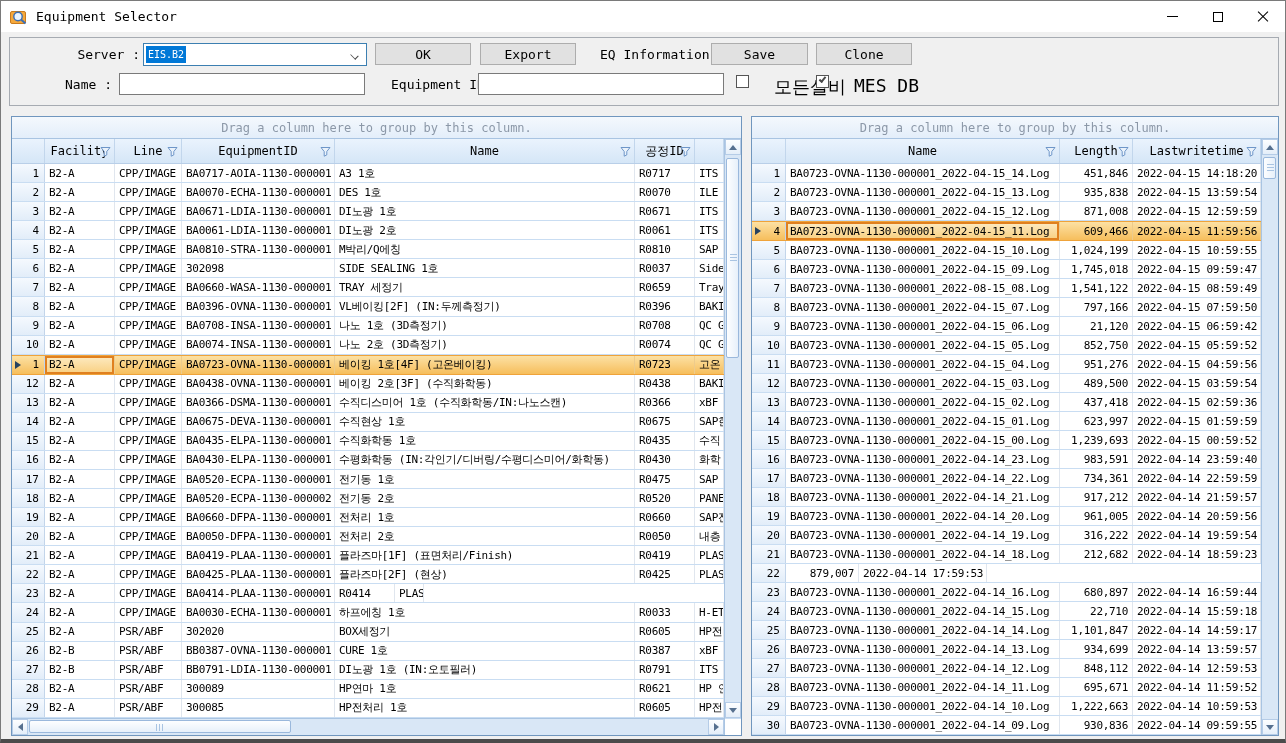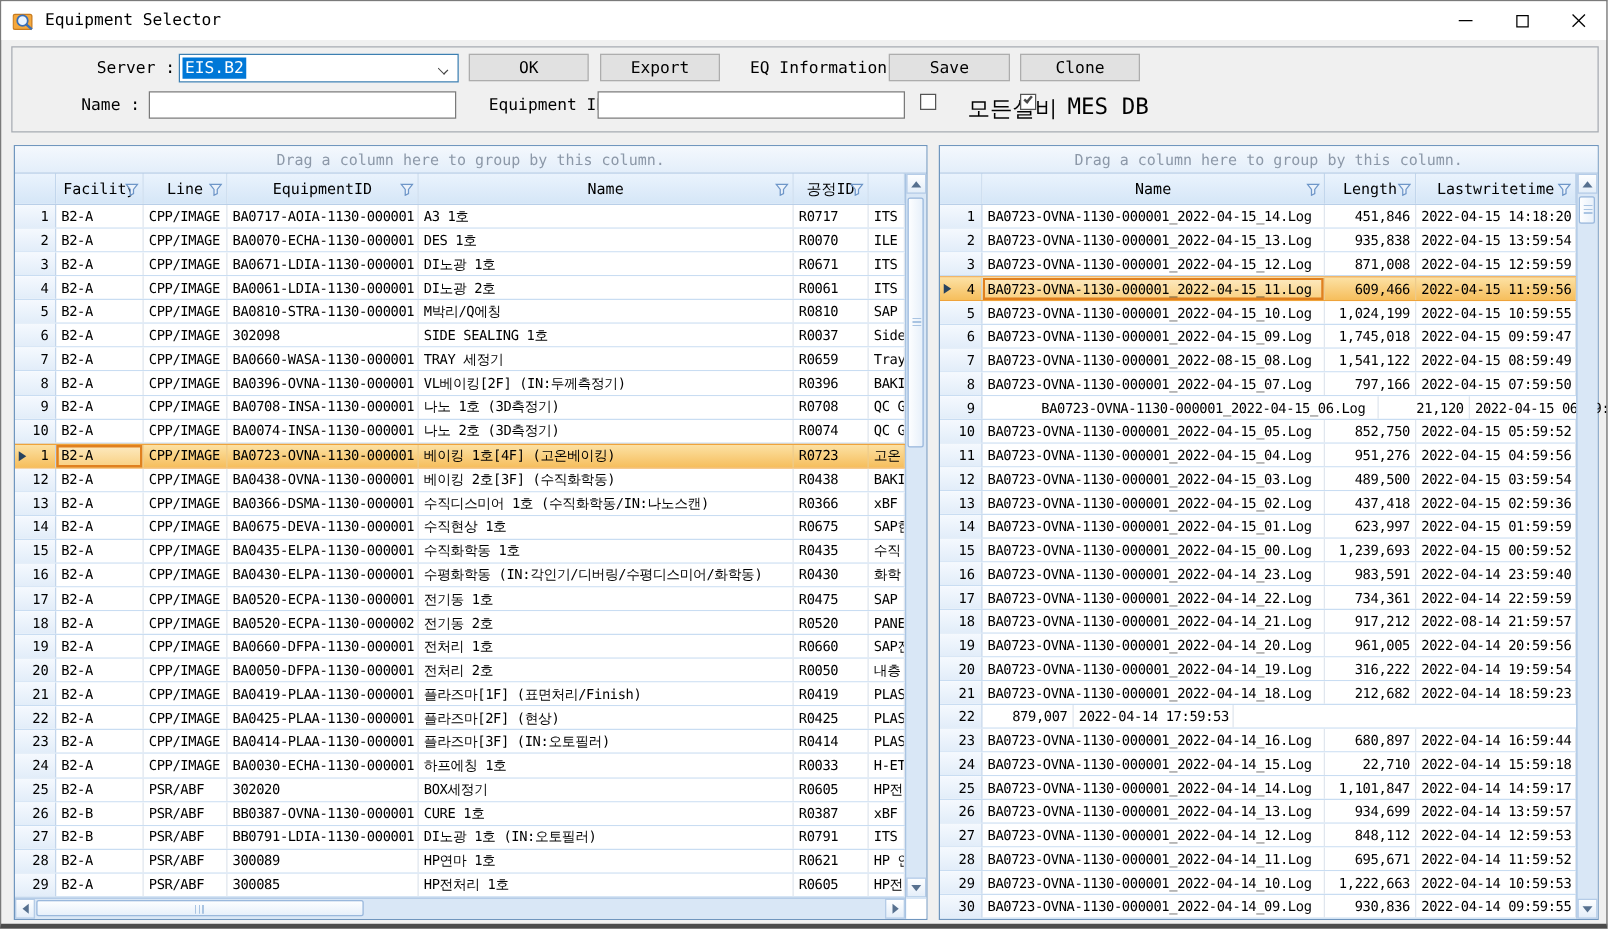--- a/index.html
+++ b/index.html
@@ -21,21 +21,21 @@
   .close-glyph::before,.close-glyph::after{content:"";position:absolute;left:-1px;top:5px;width:14px;height:0;border-top:1px solid #000;}
   .close-glyph::before{transform:rotate(45deg);}
   .close-glyph::after{transform:rotate(-45deg);}
   
   .toppanel{position:absolute;left:8px;top:36px;width:1270px;height:69px;border:1px solid #a6abb2;background:#F0F0F0;}
   .lbl{position:absolute;font-size:13px;white-space:nowrap;}
   .btn{position:absolute;height:22px;background:#E1E1E1;border:1px solid #ADADAD;font-size:13px;
        display:flex;align-items:center;justify-content:center;font-family:inherit;}
   .input{position:absolute;height:22px;background:#fff;border:1px solid #7A7A7A;font-size:13px;padding:0 3px;font-family:inherit;}
   .combo{position:absolute;left:133px;top:5px;width:224px;height:23px;background:#fff;border:1px solid #3C7FB1;display:flex;align-items:center;}
-  .combo .val{margin-left:2px;background:#0078D7;color:#fff;font-size:13px;padding:0 2px;line-height:17px;}
+  .combo .val{margin-left:2px;background:#0078D7;color:#fff;font-size:10px;padding:0 2px;line-height:17px;}
   .chev{position:absolute;right:7px;top:8px;width:8px;height:8px;}
   .chev::before{content:"";position:absolute;left:0;top:0;width:6px;height:6px;border-right:1px solid #444;border-bottom:1px solid #444;transform:rotate(45deg) scale(1,.7);}
   .cbx{position:absolute;display:flex;align-items:flex-start;font-size:18px;gap:20px;}
   .cbx .box{width:13px;height:13px;border:1px solid #555;background:#fff;margin-right:5px;position:relative;}
   .cbx .box .check-mark{display:none;position:absolute;left:2px;top:1px;width:7px;height:4px;border-left:2px solid #4a4a4a;border-bottom:2px solid #4a4a4a;transform:rotate(-50deg);}
   .cbx .box.checked .check-mark{display:block;}
   
   .grid{position:absolute;top:115px;height:620px;border:1px solid #7096BE;background:#fff;display:flex;flex-direction:column;}
   .grid-left{left:10px;width:731px;}
   .grid-right{left:750px;width:528px;}
@@ -416,21 +416,20 @@
               <div class="cell" style="flex:0 0 60px;">R0425</div>
               <div class="cell" style="flex:0 0 29px;">PLAS</div>
             </div>
             <div class="row">
               <div class="ind" style="flex:0 0 33px;">
                 <span class="rownum">23</span>
               </div>
               <div class="cell" style="flex:0 0 70px;">B2-A</div>
               <div class="cell" style="flex:0 0 67px;">CPP/IMAGE</div>
               <div class="cell" style="flex:0 0 153px;">BA0414-PLAA-1130-000001</div>
-              <div class="cell" style="flex:0 0 300px;">플라즈마[3F] (IN:오토필러)</div>
               <div class="cell" style="flex:0 0 60px;">R0414</div>
               <div class="cell" style="flex:0 0 29px;">PLAS</div>
             </div>
             <div class="row">
               <div class="ind" style="flex:0 0 33px;">
                 <span class="rownum">24</span>
               </div>
               <div class="cell" style="flex:0 0 70px;">B2-A</div>
               <div class="cell" style="flex:0 0 67px;">CPP/IMAGE</div>
               <div class="cell" style="flex:0 0 153px;">BA0030-ECHA-1130-000001</div>
@@ -613,21 +612,21 @@
                 <span class="rownum">8</span>
               </div>
               <div class="cell" style="flex:0 0 274px;">BA0723-OVNA-1130-000001_2022-04-15_07.Log</div>
               <div class="cell num" style="flex:0 0 73px;">797,166</div>
               <div class="cell" style="flex:0 0 128px;">2022-04-15 07:59:50</div>
             </div>
             <div class="row">
               <div class="ind" style="flex:0 0 34px;">
                 <span class="rownum">9</span>
               </div>
-              <div class="cell" style="flex:0 0 274px;margin-left:43px;">BA0723-OVNA-1130-000001_2022-04-15_06.Log</div>
+              <div class="cell" style="flex:0 0 274px;">BA0723-OVNA-1130-000001_2022-04-15_06.Log</div>
               <div class="cell num" style="flex:0 0 73px;">21,120</div>
               <div class="cell" style="flex:0 0 128px;">2022-04-15 06:59:42</div>
             </div>
             <div class="row">
               <div class="ind" style="flex:0 0 34px;">
                 <span class="rownum">10</span>
               </div>
               <div class="cell" style="flex:0 0 274px;">BA0723-OVNA-1130-000001_2022-04-15_05.Log</div>
               <div class="cell num" style="flex:0 0 73px;">852,750</div>
               <div class="cell" style="flex:0 0 128px;">2022-04-15 05:59:52</div>
@@ -687,21 +686,21 @@
               <div class="cell" style="flex:0 0 274px;">BA0723-OVNA-1130-000001_2022-04-14_22.Log</div>
               <div class="cell num" style="flex:0 0 73px;">734,361</div>
               <div class="cell" style="flex:0 0 128px;">2022-04-14 22:59:59</div>
             </div>
             <div class="row">
               <div class="ind" style="flex:0 0 34px;">
                 <span class="rownum">18</span>
               </div>
               <div class="cell" style="flex:0 0 274px;">BA0723-OVNA-1130-000001_2022-04-14_21.Log</div>
               <div class="cell num" style="flex:0 0 73px;">917,212</div>
-              <div class="cell" style="flex:0 0 128px;">2022-08-14 21:59:57</div>
+              <div class="cell" style="flex:0 0 128px;">2022-04-14 21:59:57</div>
             </div>
             <div class="row">
               <div class="ind" style="flex:0 0 34px;">
                 <span class="rownum">19</span>
               </div>
               <div class="cell" style="flex:0 0 274px;">BA0723-OVNA-1130-000001_2022-04-14_20.Log</div>
               <div class="cell num" style="flex:0 0 73px;">961,005</div>
               <div class="cell" style="flex:0 0 128px;">2022-04-14 20:59:56</div>
             </div>
             <div class="row">

